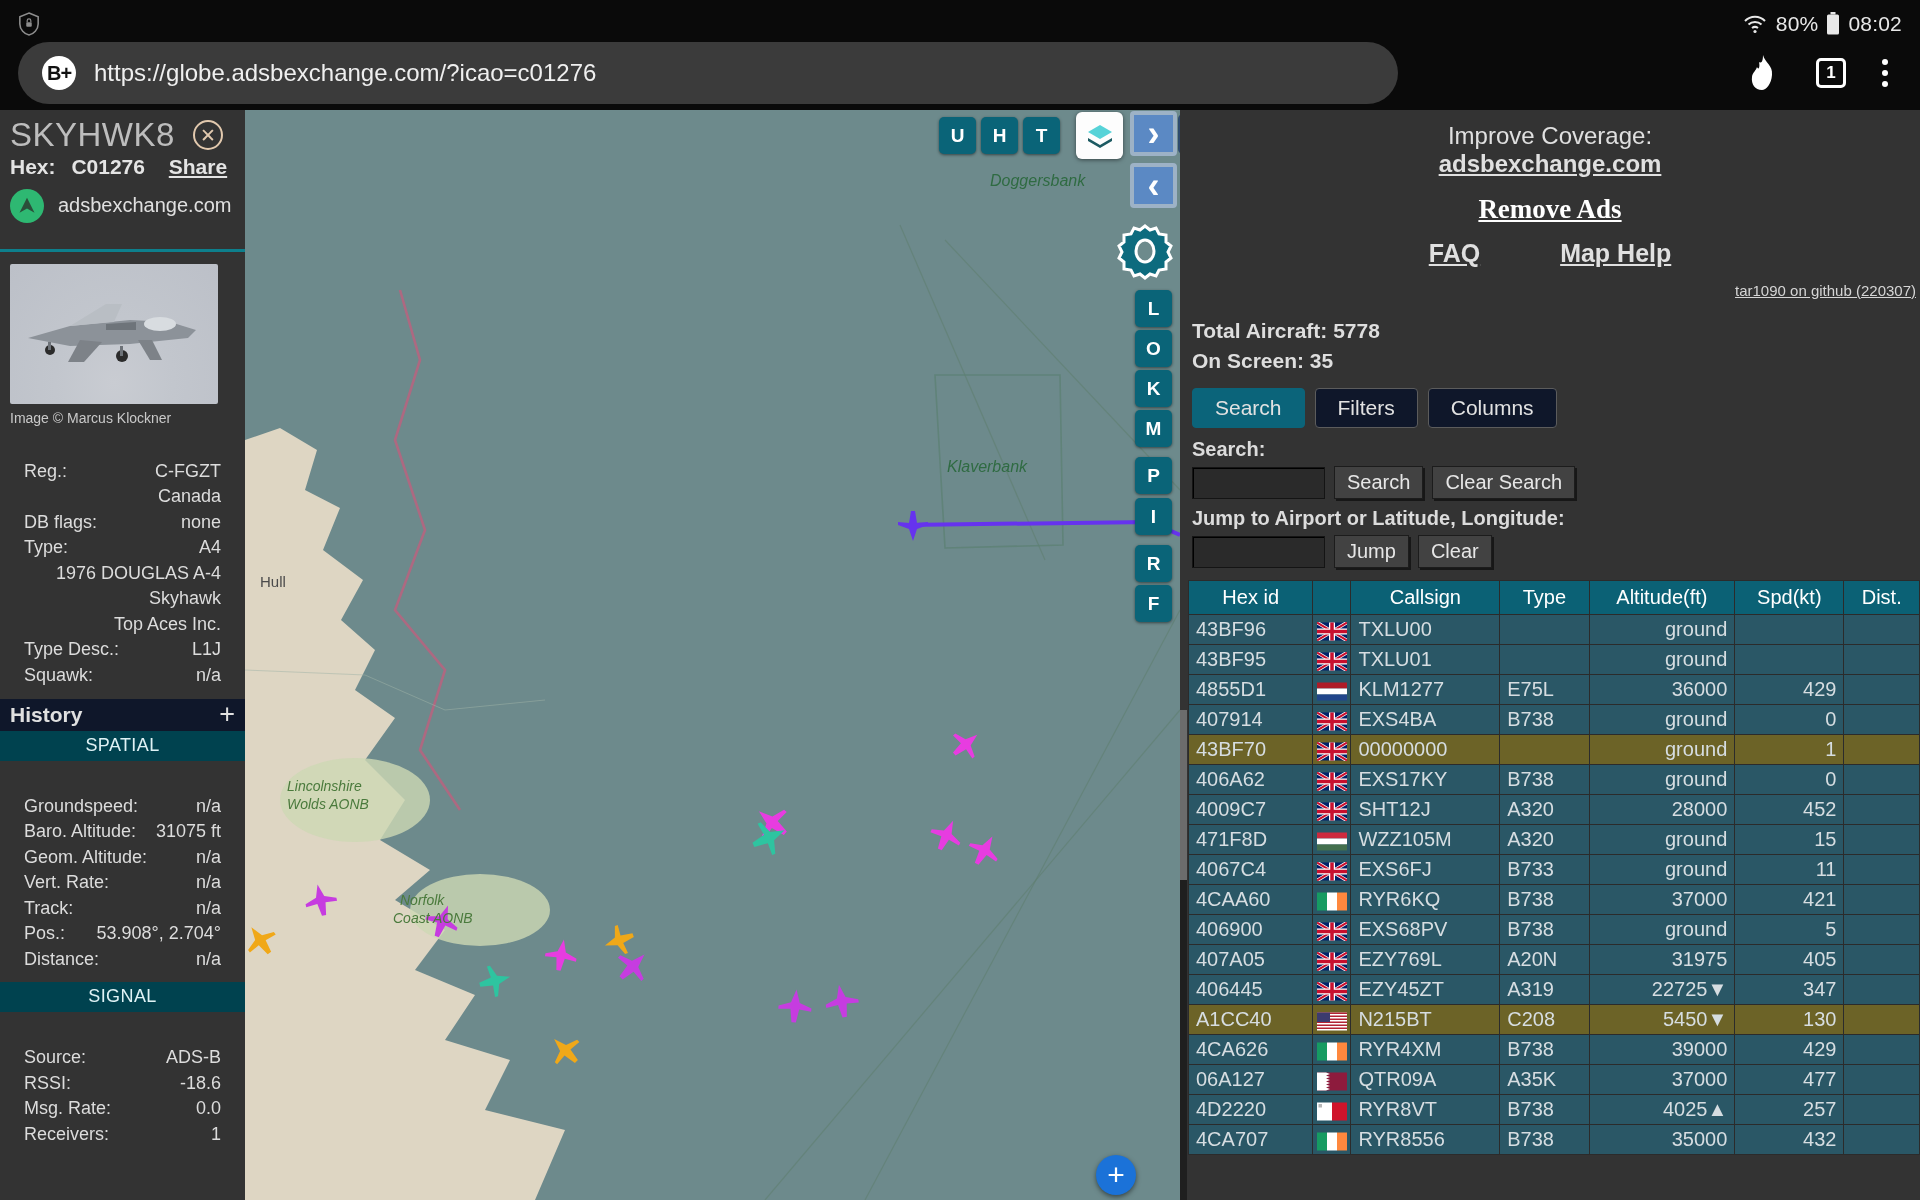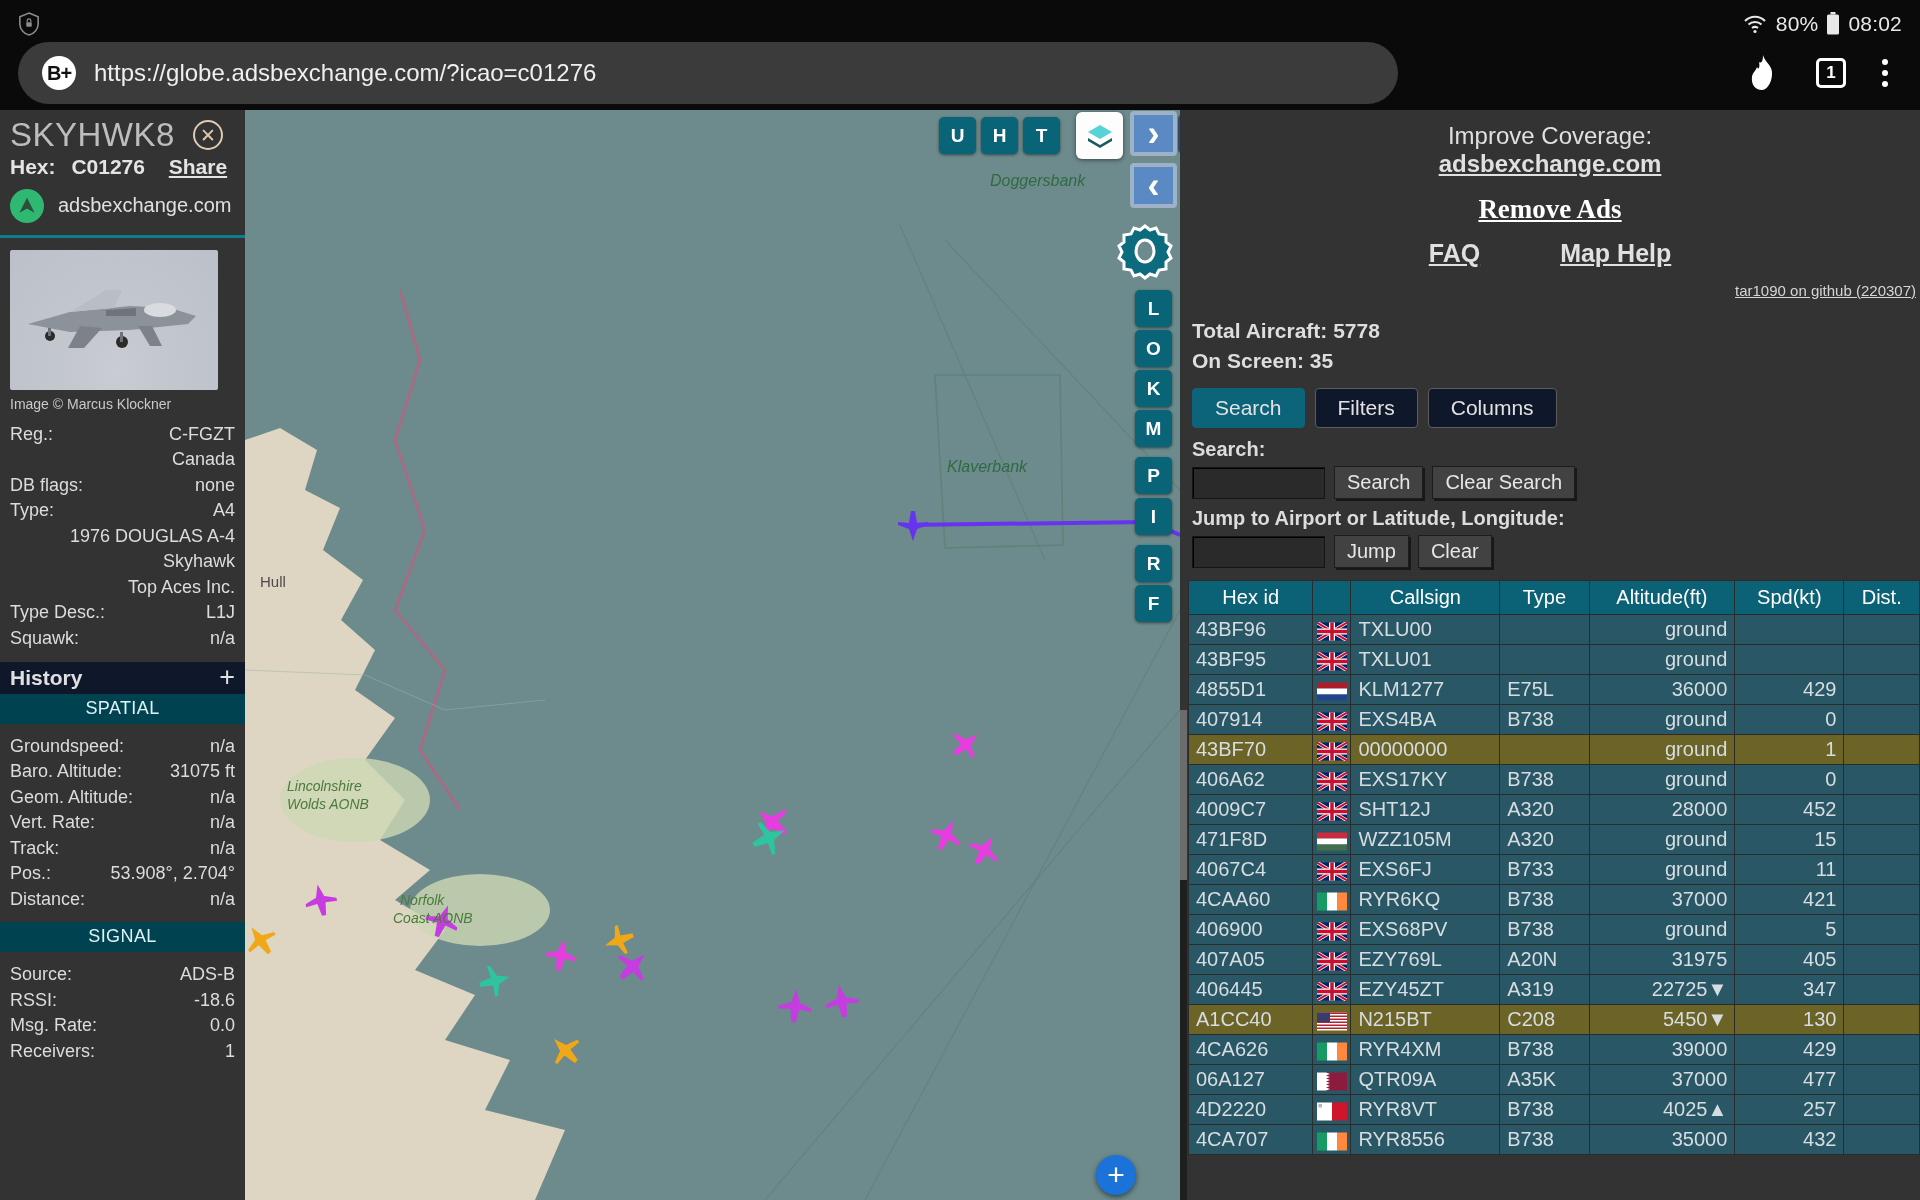--- a/index.html
+++ b/index.html
@@ -56,21 +56,21 @@
     position: absolute; left: 0; top: 110px; width: 1920px; height: 1090px;
     background: #2b2b2b;
   }
 
   
   .sidebar {
     position: absolute; left: 0; top: 0; width: 245px; height: 1090px;
     background: #333333; color: #d8d8d8; font-size: 17px;
     overflow: hidden;
   }
-  .sb-head { padding: 8px 10px 6px 10px; position: relative; }
+  .sb-head { padding: 8px 10px 20px 10px; position: relative; }
   .ac-callsign {
     font-size: 33px; color: #bdbdbd; letter-spacing: .5px;
     font-weight: 300; line-height: 1.05;
   }
   .close-btn {
     position: absolute; right: 22px; top: 10px;
     width: 30px; height: 30px; border-radius: 50%;
     border: 2px solid #e2c9ae; color: #e2c9ae;
     display: flex; align-items: center; justify-content: center;
     font-size: 19px; line-height: 1;
@@ -90,21 +90,21 @@
 
   .photo-wrap { position: relative; padding: 12px 10px 0 10px; }
   .photo {
     width: 208px; height: 140px; border-radius: 2px;
     background:
       radial-gradient(ellipse at 50% 85%, #c9ccd2 0%, #c2c6cd 40%, #bcc0c8 100%);
     position: relative; overflow: hidden;
   }
   .credit { font-size: 14px; color: #c9c9c9; padding: 6px 12px 10px 10px; }
 
-  .kvlist { padding: 0 10px; }
+  .kvlist { padding: 0 24px; margin-top: 23px; }
   .kv { display: flex; justify-content: space-between; line-height: 1.42; font-size: 18px; }
   .kv .k { color: #dcdcdc; }
   .kv .v { color: #dcdcdc; text-align: right; }
   .kv-full { text-align: right; font-size: 18px; color: #dcdcdc; line-height: 1.42; }
 
   .histbar {
     margin-top: 10px; background: #0f172a; padding: 4px 10px;
     display: flex; align-items: center; justify-content: space-between;
     font-size: 21px; font-weight: bold; color: #e0e0e0;
   }

